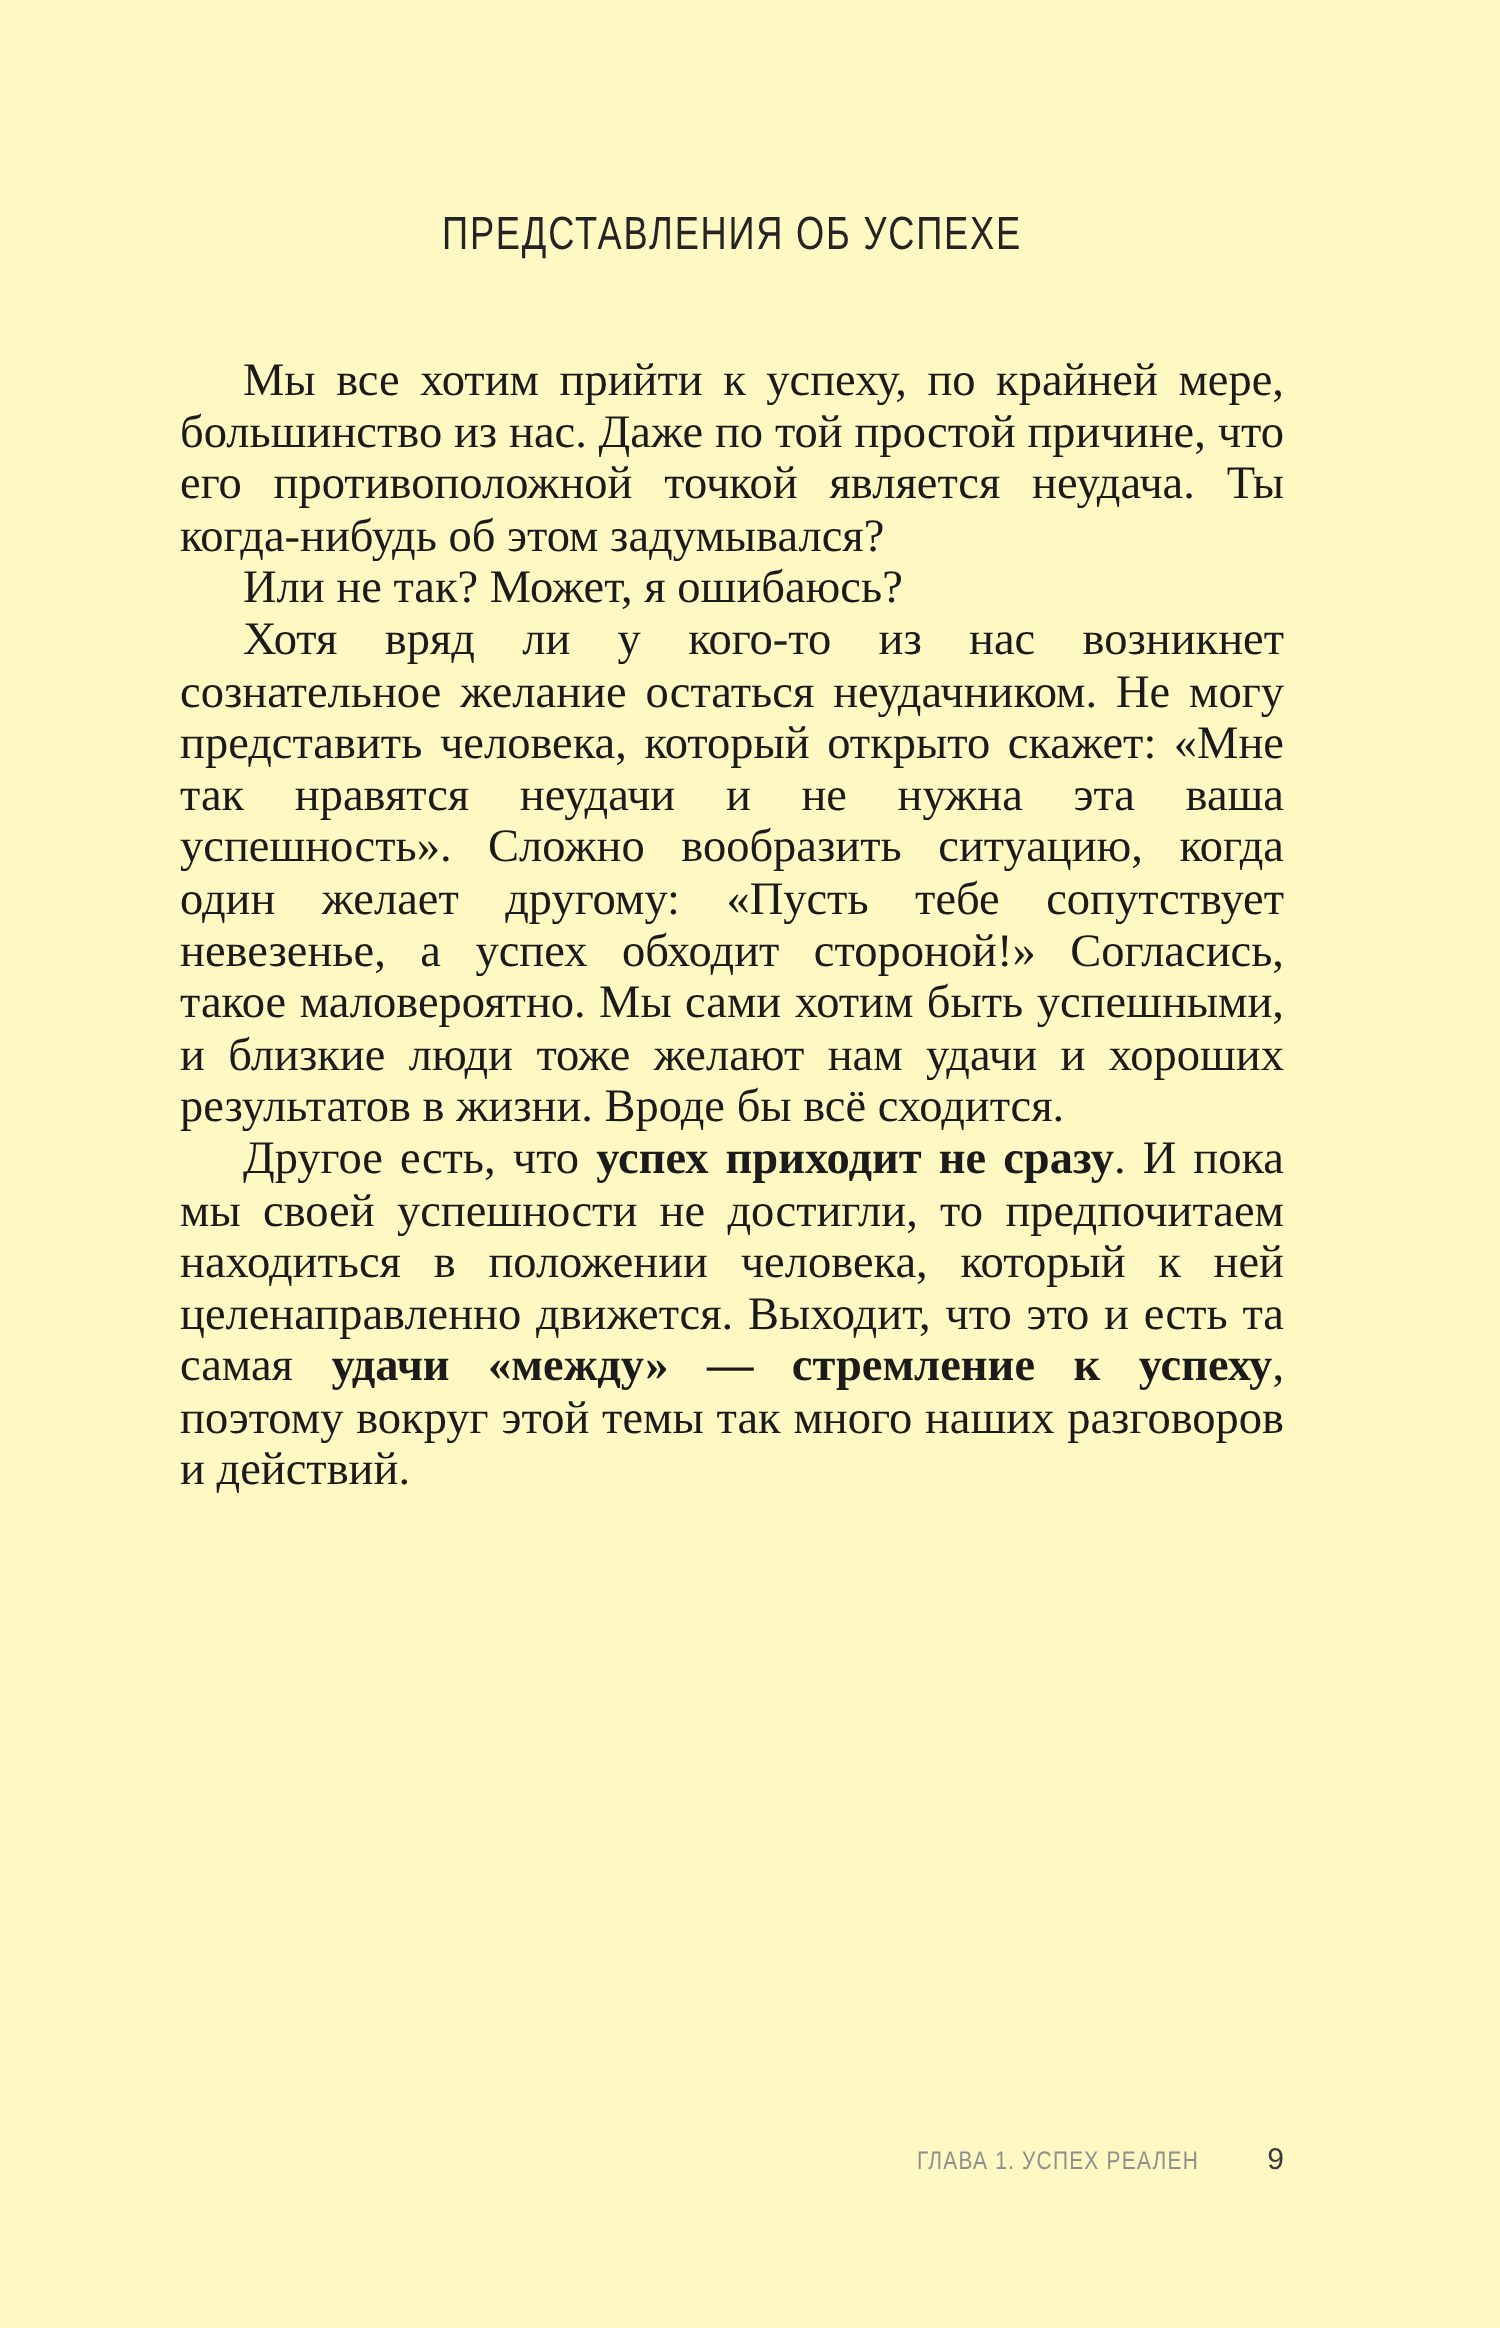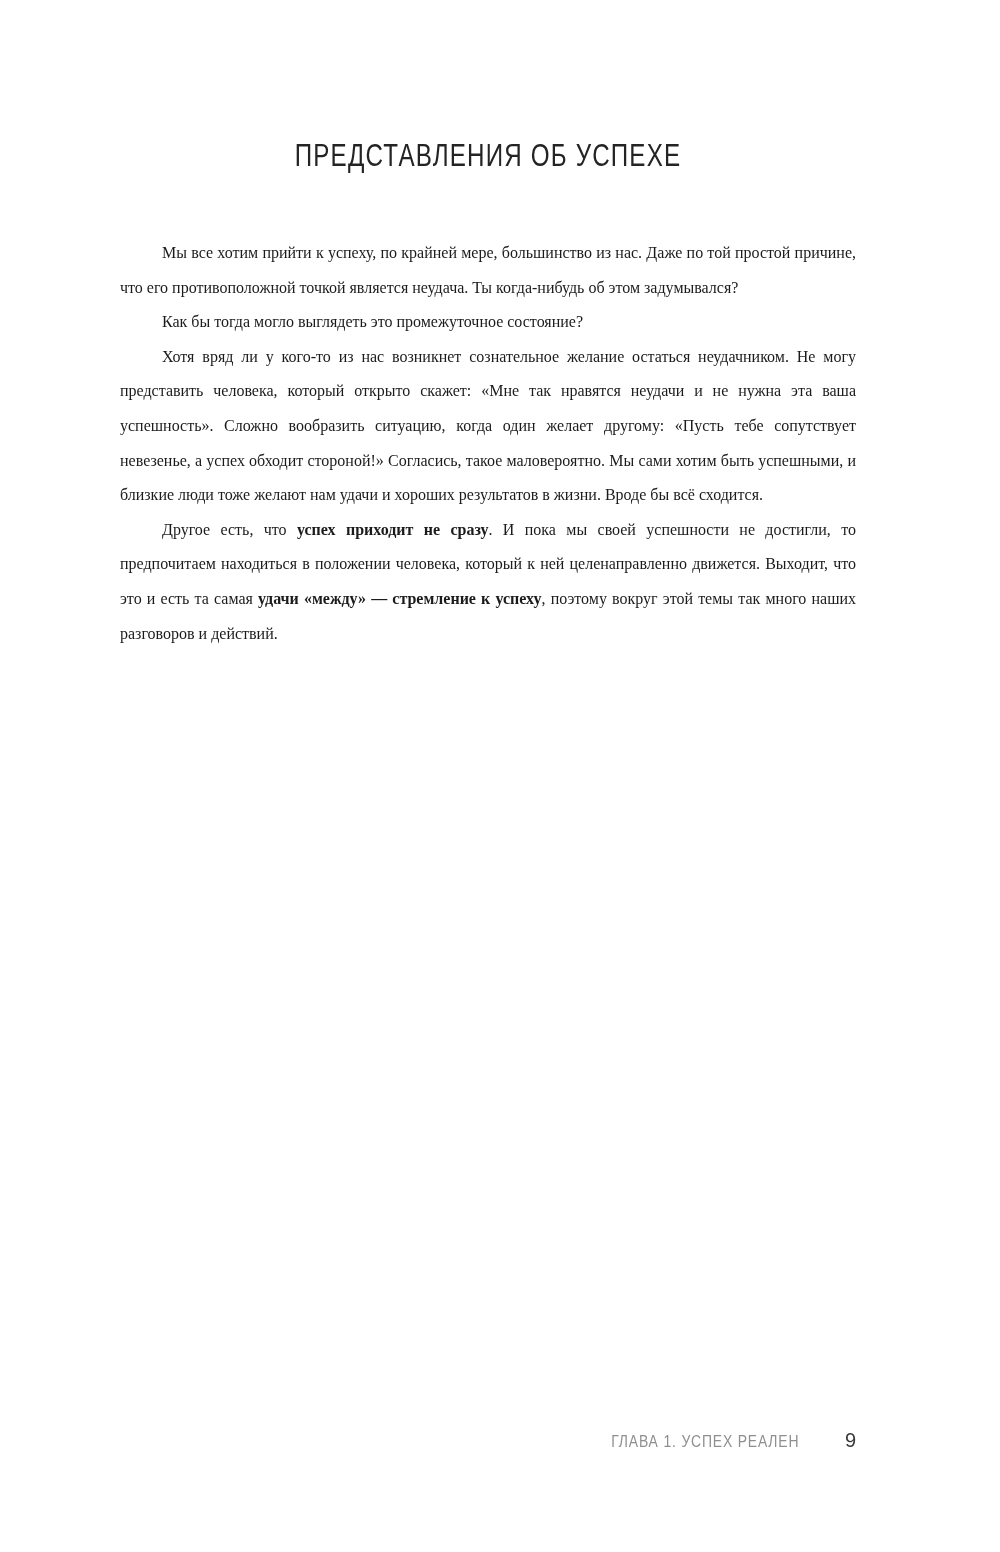--- a/index.html
+++ b/index.html
@@ -1,20 +1,20 @@
 <!DOCTYPE html>
 <html><head>
 <meta charset="utf-8">
 <style>
   html, body { margin: 0; padding: 0; background: #e8e8e8; }
   .page {
     width: 1000px;
     height: 1552px;
     margin: 0 auto;
-    background: #ffffff;
+    background: #fef9c3;
     position: relative;
     box-sizing: border-box;
     font-family: "Liberation Serif", serif;
     color: #1b1b1b;
     overflow: hidden;
     padding-left: 30px;
   }
   .content {
     position: absolute;
     left: 120px;
@@ -28,21 +28,21 @@
     letter-spacing: 1.5px;
     color: #242424;
     text-align: center;
     margin: 0 0 62px 0;
     transform: scaleX(0.78);
     transform-origin: center;
     white-space: nowrap;
   }
   .body-text p.para {
     margin: 0;
-    font-size: 16px;
+    font-size: 31px;
     line-height: 34.6px;
     text-align: justify;
     text-indent: 42px;
   }
   .body-text p.para b { font-weight: 700; }
   .footer {
     position: absolute;
     right: 144px;
     top: 1402px;
     display: flex;
@@ -66,21 +66,21 @@
   }
 </style>
 </head>
 <body>
 
 <div class="page">
   <div class="content">
     <h1 class="title">ПРЕДСТАВЛЕНИЯ ОБ УСПЕХЕ</h1>
     <div class="body-text">
         <p class="para"><span>Мы все хотим прийти к успеху, по крайней мере, большинство из нас. Даже по той простой причине, что его противоположной точкой является неудача. Ты когда-нибудь об этом задумывался?</span></p>
-        <p class="para"><span>Как бы тогда могло выглядеть это промежуточное состояние?</span></p>
+        <p class="para"><span>Или не так? Может, я ошибаюсь?</span></p>
         <p class="para"><span>Хотя вряд ли у кого-то из нас возникнет сознательное желание остаться неудачником. Не могу представить человека, который открыто скажет: «Мне так нравятся неудачи и не нужна эта ваша успешность». Сложно вообразить ситуацию, когда один желает другому: «Пусть тебе сопутствует невезенье, а успех обходит стороной!» Согласись, такое маловероятно. Мы сами хотим быть успешными, и близкие люди тоже желают нам удачи и хороших результатов в жизни. Вроде бы всё сходится.</span></p>
         <p class="para"><span>Другое есть, что </span><b>успех приходит не сразу</b><span>. И пока мы своей успешности не достигли, то предпочитаем находиться в положении человека, который к ней целенаправленно движется. Выходит, что это и есть та самая </span><b>удачи «между» — стремление к успеху</b><span>, поэтому вокруг этой темы так много наших разговоров и действий.</span></p>
       </div>
   </div>
   <div class="footer">
     <span class="chapter">ГЛАВА 1. УСПЕХ РЕАЛЕН</span>
     <span class="pagenum">9</span>
   </div>
 </div>
 

